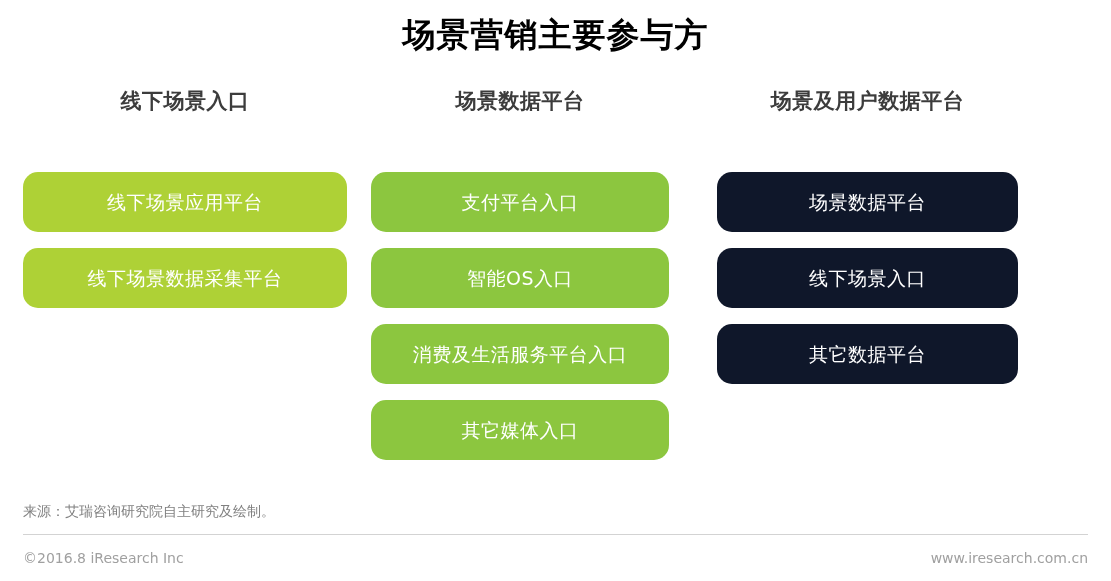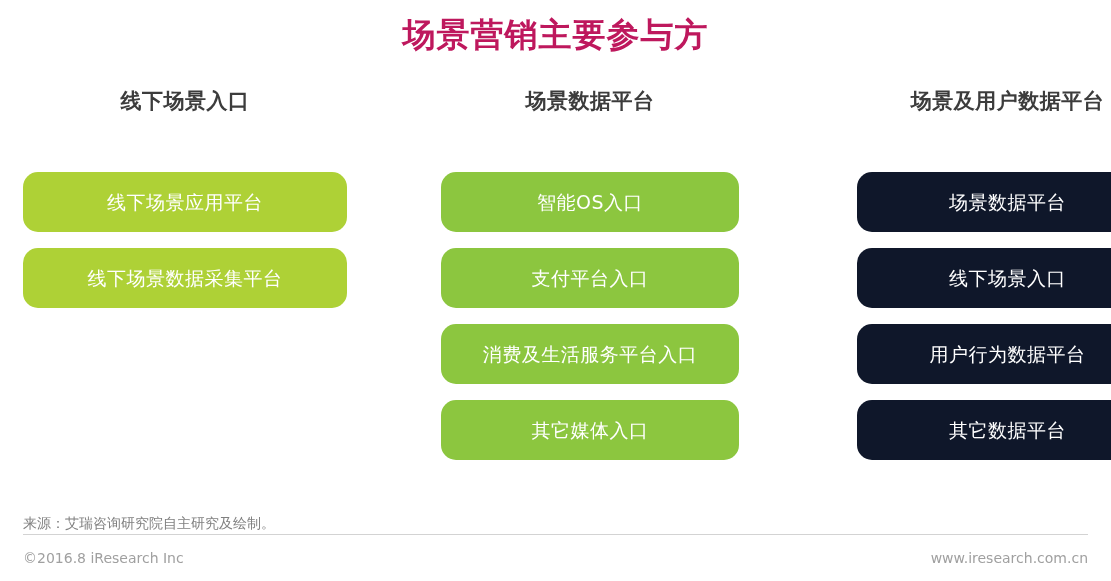--- a/index.html
+++ b/index.html
@@ -22,33 +22,33 @@
 
   
   .title {
     position: absolute;
     top: 12px;
     left: 0;
     width: 1111px;
     text-align: center;
     font-size: 33px;
     font-weight: bold;
-    color: #be185d;
+    color: #000000;
     letter-spacing: 1px;
     line-height: 46px;
   }
 
   
   .columns {
     position: absolute;
     top: 86px;
     left: 23px;
     width: 1065px;
     display: flex;
-    gap: 94px;
+    gap: 24px;
   }
 
   .column {
     flex: 0 0 auto;
     display: flex;
     flex-direction: column;
   }
 
   .col-1 { width: 324px; }
   .col-2 { width: 298px; }
@@ -80,21 +80,21 @@
 
   .box:last-child { margin-bottom: 0; }
 
   .box.green-light { background: #aed136; }
   .box.green-mid   { background: #8cc63f; }
   .box.cyan        { background: #0f172a; }
 
   
   .source-note {
     position: absolute;
-    top: 512px;
+    top: 500px;
     left: 23px;
     font-size: 14px;
     color: #808080;
     line-height: 22px;
   }
 
   
   .divider {
     position: absolute;
     top: 534px;
@@ -143,31 +143,30 @@
   <div class="columns">
 
     <div class="column col-1">
       <div class="col-header">线下场景入口</div>
       <div class="box green-light">线下场景应用平台</div>
       <div class="box green-light">线下场景数据采集平台</div>
     </div>
 
     <div class="column col-2">
       <div class="col-header">场景数据平台</div>
+      <div class="box green-mid">支付平台入口</div>
       <div class="box green-mid">智能OS入口</div>
-      <div class="box green-mid">支付平台入口</div>
       <div class="box green-mid">消费及生活服务平台入口</div>
       <div class="box green-mid">其它媒体入口</div>
     </div>
 
     <div class="column col-3">
       <div class="col-header">场景及用户数据平台</div>
       <div class="box cyan">场景数据平台</div>
       <div class="box cyan">线下场景入口</div>
-      <div class="box cyan">用户行为数据平台</div>
       <div class="box cyan">其它数据平台</div>
     </div>
 
   </div>
 
   <div class="source-note">来源：艾瑞咨询研究院自主研究及绘制。</div>
 
   <div class="divider"></div>
 
   <div class="footer">

